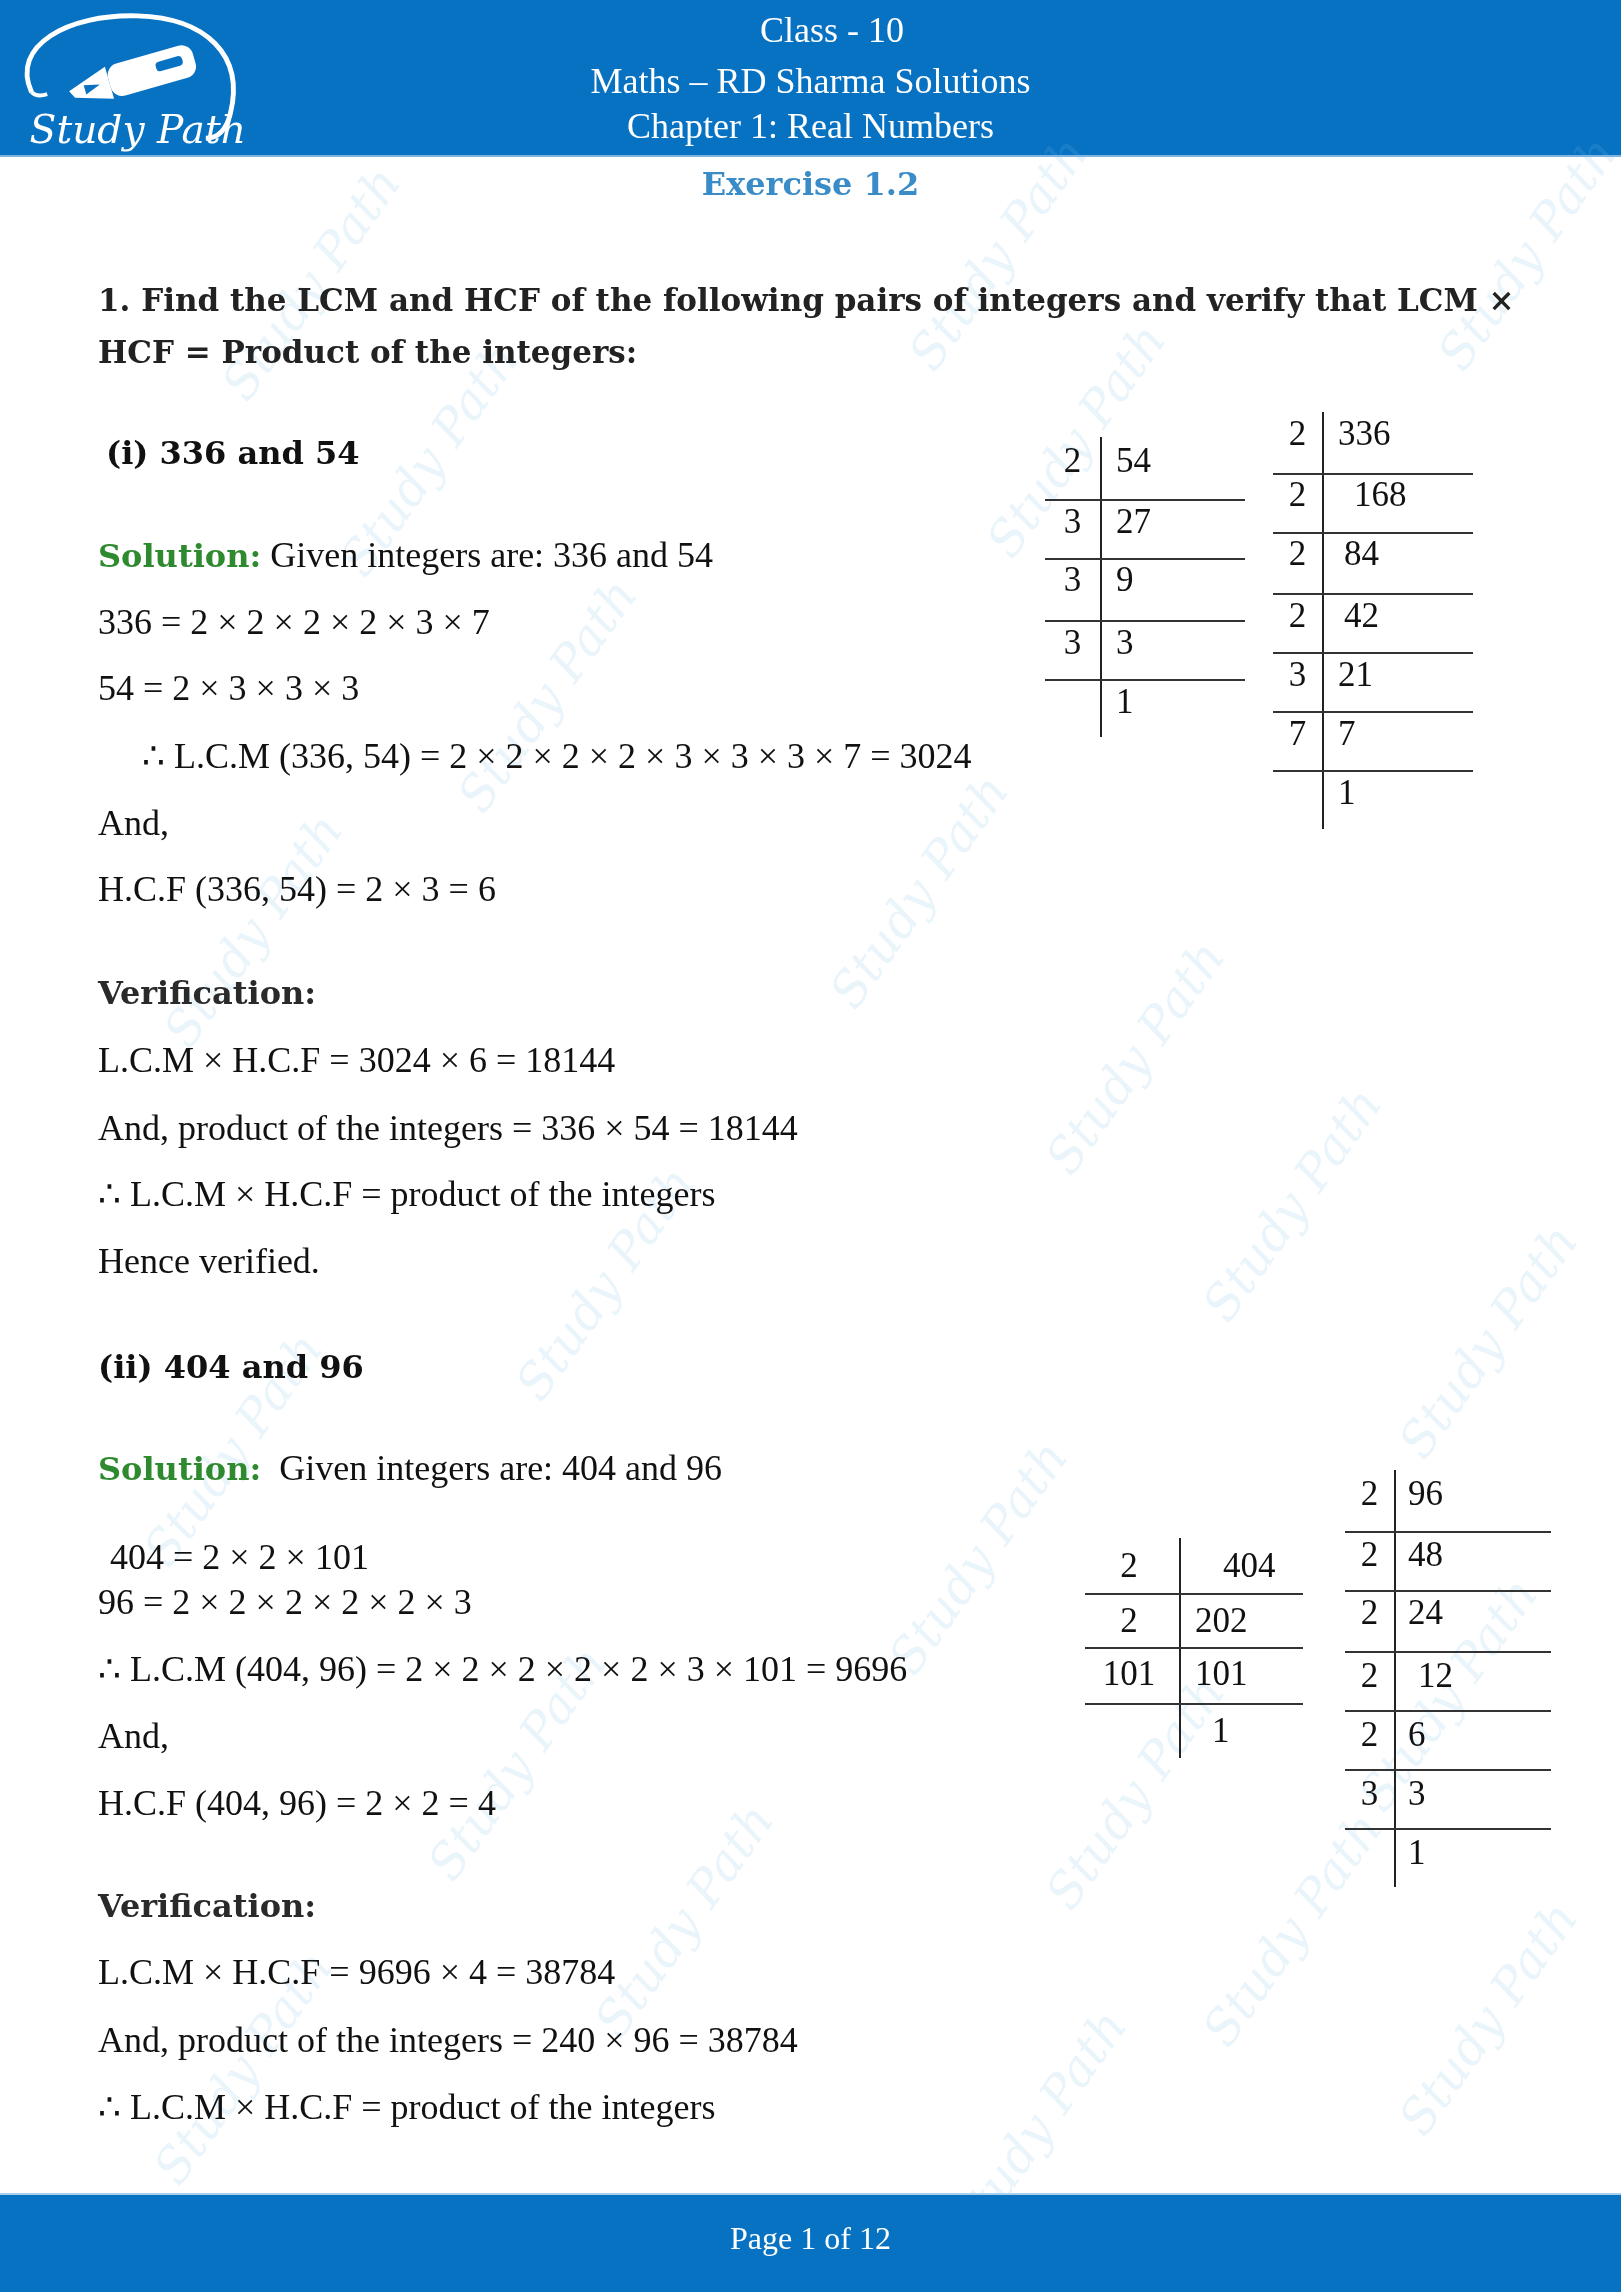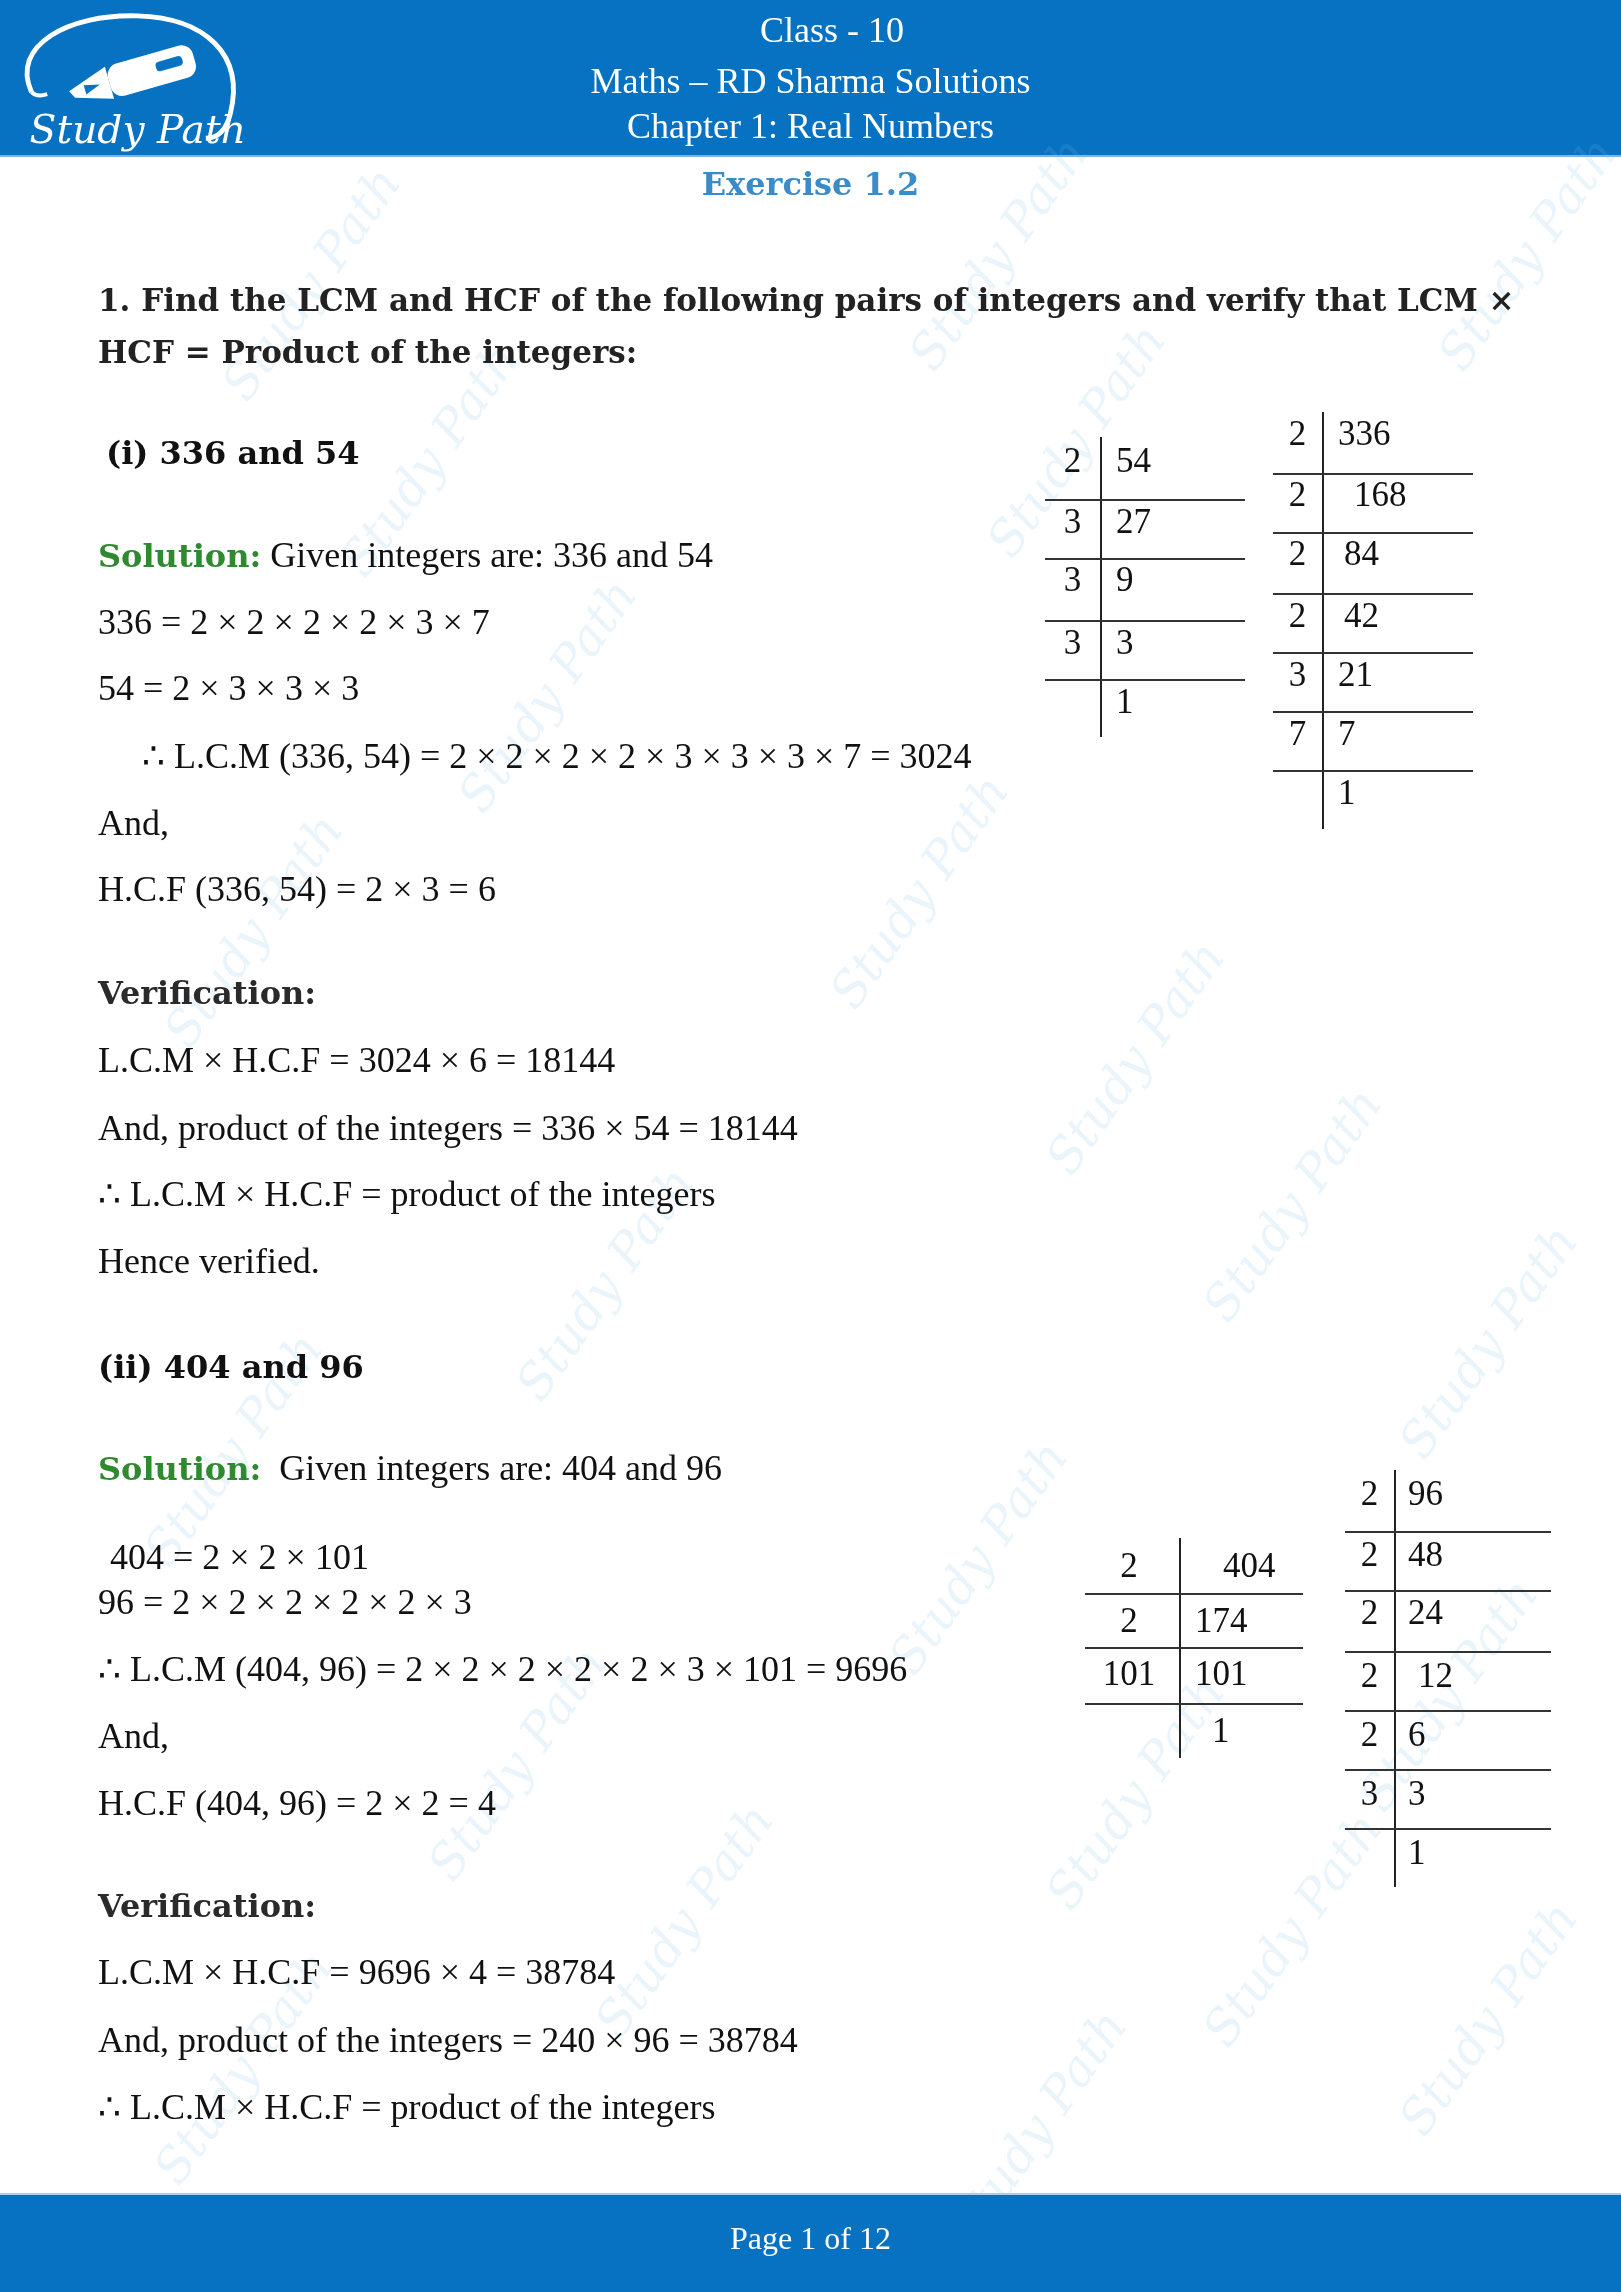--- a/index.html
+++ b/index.html
@@ -198,21 +198,21 @@
 <div class="line" style="top:1951px;">L.C.M × H.C.F = 9696 × 4 = 38784</div>
 <div class="line" style="top:2019px;">And, product of the integers = 240 × 96 = 38784</div>
 <div class="line" style="top:2086px;">∴ L.C.M × H.C.F = product of the integers</div>
 
 <div class="divtable" style="left:1085px;top:1538px;width:235px;height:225px;">
   <div class="vline" style="left:94px;top:0;height:220px;"></div>
   <div class="div" style="left:0;top:7.8px;width:88px;">2</div>
   <div class="num" style="left:110px;top:7.8px;margin-left:28px;">404</div>
   <div class="hline" style="left:0;top:55px;width:218px;"></div>
   <div class="div" style="left:0;top:63px;width:88px;">2</div>
-  <div class="num" style="left:110px;top:63px;">174</div>
+  <div class="num" style="left:110px;top:63px;">202</div>
   <div class="hline" style="left:0;top:109px;width:218px;"></div>
   <div class="div" style="left:0;top:116px;width:88px;">101</div>
   <div class="num" style="left:110px;top:116px;">101</div>
   <div class="hline" style="left:0;top:165px;width:218px;"></div>
   <div class="div" style="left:0;top:173px;width:88px;"></div>
   <div class="num" style="left:127px;top:173px;">1</div>
 </div>
 
 <div class="divtable" style="left:1345px;top:1470px;width:255px;height:421px;">
   <div class="vline" style="left:49px;top:0;height:417px;"></div>

